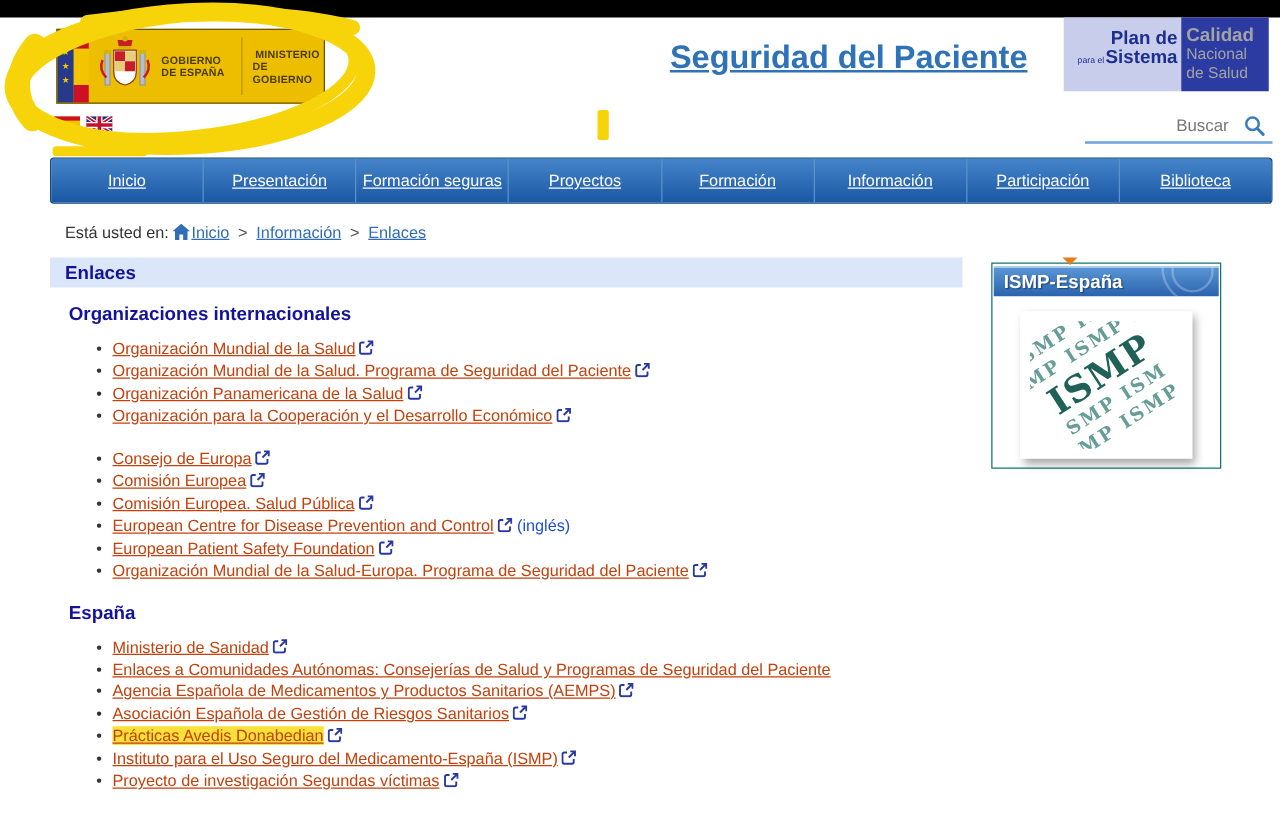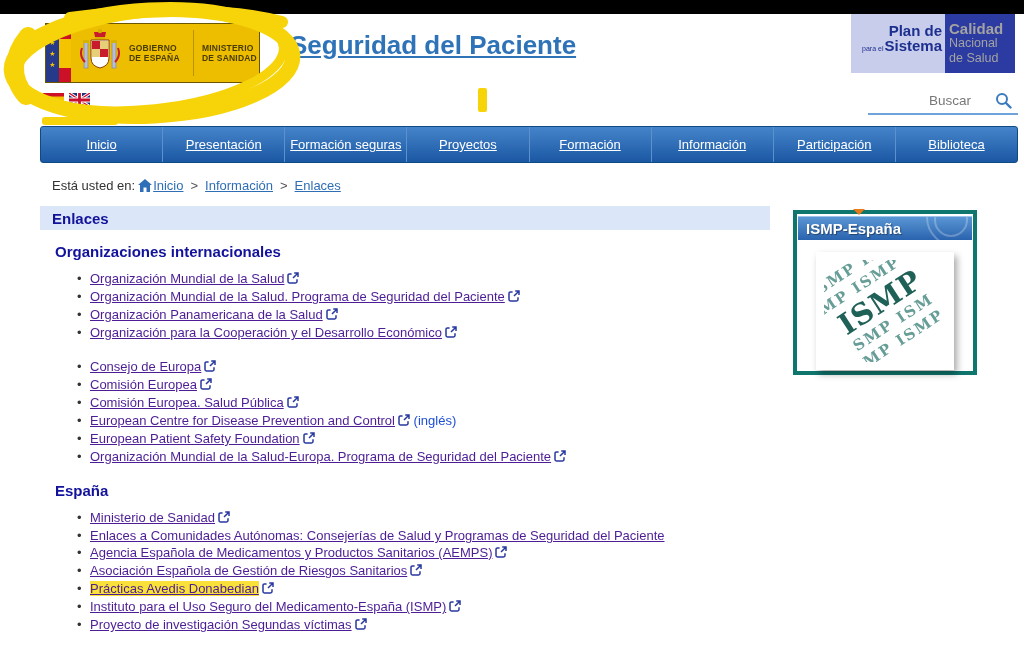--- a/index.html
+++ b/index.html
@@ -13,41 +13,41 @@
     background:#edbe00; border:1px solid #6b5600; display:flex; align-items:stretch; }
   .eu-strip { width:13px; background:#273a8a; display:flex; flex-direction:column; justify-content:center; align-items:center; gap:4px; }
   .eu-star { color:#f4c400; font-size:7px; line-height:7px; }
   .sp-strip { width:12px; display:flex; flex-direction:column; }
   .sp-strip .r { flex:1; background:#cc1126; } .sp-strip .y { flex:2; background:#f4c400; }
   .arms-wrap { width:58px; display:flex; align-items:center; justify-content:center; }
   .gov-text { display:flex; flex-direction:column; justify-content:center; width:62px;
     font-size:8.5px; font-weight:bold; color:#4a3c00; line-height:10px; letter-spacing:.2px; }
   .gov-div { width:1px; background:#b99400; margin:6px 2px; }
   .min-text { display:flex; flex-direction:column; justify-content:center; width:62px; padding-left:6px;
-    font-size:8.5px; font-weight:bold; color:#4a3c00; line-height:10px; letter-spacing:.2px; }
+    font-size:8.5px; font-weight:bold; color:#4a3c00; line-height:10px; letter-spacing:.2px;align-items:center; }
 
   #flags { position:absolute; left:43px; top:93px; display:flex; gap:5px; }
   #flags svg { display:block; }
 
-  #site-title { position:absolute; left:290px; top:30px; width:520px; text-align:left; }
+  #site-title { position:absolute; left:302px; top:30px; width:520px; text-align:right; }
   #site-title a { font-size:26px; font-weight:bold; color:#2e73b8; text-decoration:underline; }
 
   
   #plan-logo { position:absolute; left:851px; top:14px; width:164px; height:59px; display:flex; }
   .plan-left { width:94px; background:#c9cdec; color:#1c2f8e; text-align:right; padding:9px 3px 0 0; line-height:15px; }
   .plan-left .l1 { font-size:15px; font-weight:bold; }
   .plan-left .l2 { font-size:15px; font-weight:bold; }
   .plan-left .tiny { font-size:7px; font-weight:normal; margin-right:1px; }
   .plan-right { width:70px; background:#2b3ba1; color:#a3a3a3; padding:7px 0 0 4px; line-height:15px; }
   .plan-right .l1 { font-size:15px; font-weight:bold; }
   .plan-right .l2, .plan-right .l3 { font-size:12.5px; }
 
   
   #search { position:absolute; left:868px; top:90px; width:150px; height:25px;
-    border-bottom:2px solid #6fa3d9; display:flex; align-items:center; justify-content:flex-end; gap:24px; padding:0 6px 2px 0; }
+    border-bottom:2px solid #6fa3d9; display:flex; align-items:center; justify-content:flex-end; gap:12px; padding:0 6px 2px 0; }
   #search input { border:none; outline:none; width:70px; font-size:13.5px; color:#555; text-align:right; font-family:"Liberation Sans",sans-serif; }
   #search input::placeholder { color:#777; opacity:1; }
 
   
   #main-nav { position:absolute; left:40px; top:126px; width:978px; height:37px;
     background:linear-gradient(#4584ca,#1b57a3); border:1px solid #0f4a82; border-radius:3px;
     display:flex; overflow:hidden; }
   .nav-item { flex:1; display:flex; align-items:center; justify-content:center; border-right:1px solid #5b92cc; cursor:pointer; }
   .nav-item:last-child { border-right:none; }
   .nav-item a { color:#fff; font-size:13px; text-decoration:underline; }
@@ -60,28 +60,28 @@
 
   
   #content { position:absolute; left:40px; top:206px; width:730px; }
   #page-title-bar { height:24px; background:#dbe7f8; display:flex; align-items:center; padding-left:12px; }
   #page-title-bar span { color:#12129b; font-weight:bold; font-size:15px; }
   .section { margin:13px 0 0 15px; }
   .section h2 { color:#12129b; font-size:15px; font-weight:bold; margin-bottom:10px; }
   .section ul { list-style:none; margin:0 0 16px 22px; }
   .section li { font-size:13px; line-height:17px; color:#333; position:relative; padding-left:13px; }
   .section li::before { content:"•"; position:absolute; left:0; top:0; color:#333; font-size:13px; }
-  .section a.lnk { color:#4c1d95; text-decoration:underline; }
+  .section a.lnk { color:#c2410c; text-decoration:underline; }
   .section a.lnk.hl { background:#f9e13a; }
   .ext-ic { display:inline-block; vertical-align:-1px; margin-left:3px; }
   .suffix { color:#1d4ed8; }
 
   
   #sidebar-box { position:absolute; left:793px; top:210px; width:184px; height:165px;
-    border:4px solid #0f766e; background:#fff; }
+    border:1px solid #0f766e; background:#fff; }
   #sb-marker { position:absolute; left:56px; top:-5px; width:0; height:0;
     border-left:6px solid transparent; border-right:6px solid transparent; border-top:6px solid #e87a17; }
   #sb-header { position:absolute; left:1px; top:2px; right:1px; height:24px;
     background:linear-gradient(#5a96d4,#2a63ae); border-top:1px solid #9cc3e8;
     display:flex; align-items:center; padding-left:8px; overflow:hidden; position:absolute; }
   #sb-header span { color:#fff; font-weight:bold; font-size:15px; text-shadow:1px 1px 1px rgba(0,0,0,.4); }
   .deco-circle { position:absolute; border:2px solid rgba(255,255,255,.25); border-radius:50%; }
   .dc1 { width:60px; height:60px; right:-14px; top:-30px; }
   .dc2 { width:34px; height:34px; right:4px; top:-14px; }
   #sb-body { position:absolute; left:0; top:26px; right:0; bottom:0; display:flex; justify-content:center; align-items:flex-start; padding-top:12px; }
@@ -131,21 +131,21 @@
         <path d="M40 20 q3 8 -3 14" fill="none" stroke="#c81c2c" stroke-width="2"></path>
       </svg>
     </div>
     <div class="gov-text">
       <span>GOBIERNO</span>
       <span>DE ESPAÑA</span>
     </div>
     <div class="gov-div"></div>
     <div class="min-text">
       <span>MINISTERIO</span>
-      <span>DE SANIDAD</span>
+      <span>DE GOBIERNO</span>
     </div>
   </div>
 
   <div id="flags">
     <span>
       <svg width="21" height="14" viewBox="0 0 21 14">
         <rect width="21" height="14" fill="#f4c400"></rect>
         <rect width="21" height="3.5" fill="#cc1126"></rect>
         <rect y="10.5" width="21" height="3.5" fill="#cc1126"></rect>
         <rect x="4.5" y="5" width="3" height="4" fill="#a8101f"></rect>

